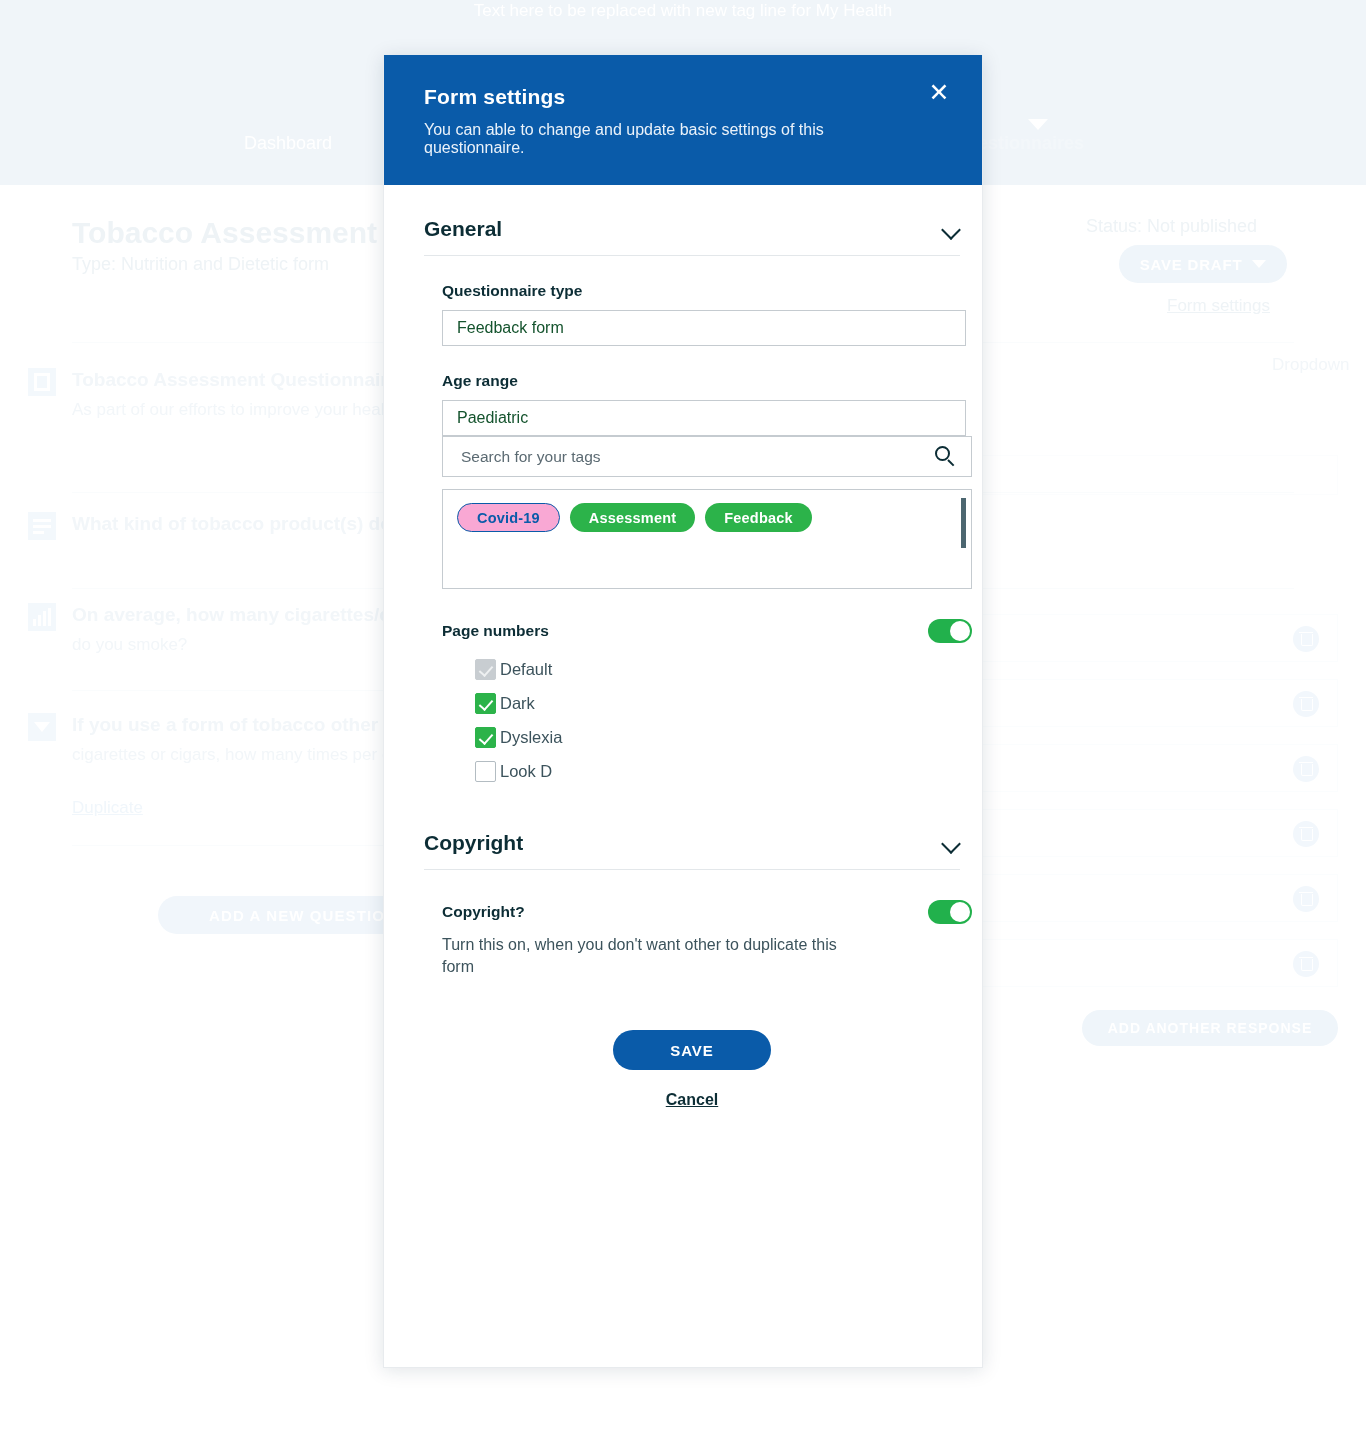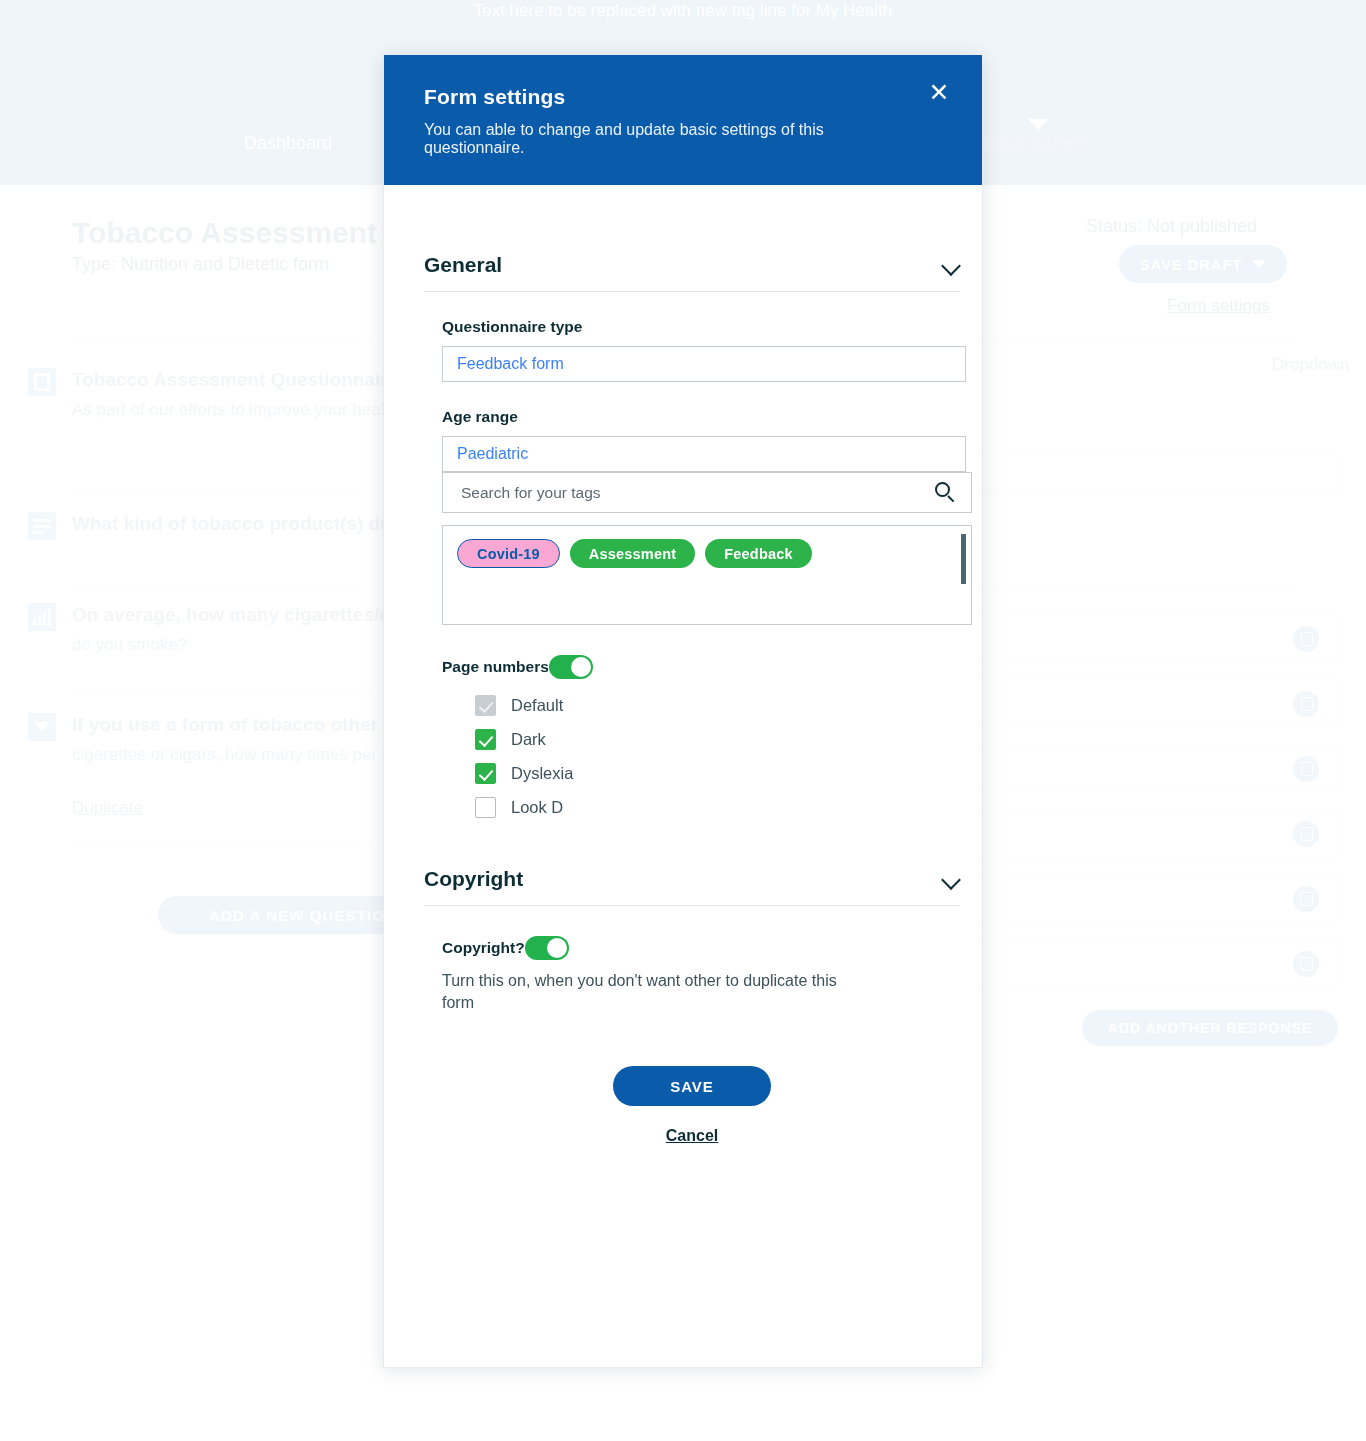--- a/index.html
+++ b/index.html
@@ -161,21 +161,21 @@
     max-width: 470px; margin: 0;
   }
   #modal-close {
     position: absolute; right: 28px; top: 22px;
     width: 30px; height: 30px;
     background: none; border: none; cursor: pointer;
     color: #ffffff; font-size: 25px; line-height: 26px;
     padding: 0; font-family: "Liberation Sans", sans-serif;
   }
 
-  #modal-body { padding: 0 22px 0 40px; margin-top: 36px; }
+  #modal-body { padding: 0 22px 0 40px; }
 
   .section-head {
     display: flex; align-items: center; justify-content: space-between;
     padding-top: 32px;
     border-bottom: 1px solid #e3e7ea;
     padding-bottom: 14px;
     cursor: pointer;
   }
   .section-head h3 {
     margin: 0; font-size: 21px; font-weight: bold; color: #0c2d35;
@@ -191,21 +191,21 @@
   }
 
   .field { padding: 0 0 0 18px; }
   .field-label {
     font-size: 15.5px; font-weight: bold; color: #0c2d35;
     margin: 26px 0 10px 0;
   }
   .text-input {
     width: 524px; height: 36px;
     border: 1px solid #c5cbd0; background: #fff;
-    font-size: 16px; color: #3b82f6;
+    font-size: 16px; color: #14532d;
     padding: 0 14px;
     font-family: "Liberation Sans", sans-serif;
   }
   .search-wrap { position: relative; width: 530px; }
   .search-input {
     width: 530px; height: 41px;
     border: 1px solid #c5cbd0; background: #fff;
     font-size: 15.5px; color: #4a5a62;
     padding: 0 46px 0 18px;
     font-family: "Liberation Sans", sans-serif;
@@ -236,36 +236,36 @@
     font-size: 14.5px; font-weight: bold; letter-spacing: .2px;
   }
   .tag.outline { background: #f9a8d4; border: 1.3px solid #0a5ba9; color: #0a5ba9; }
   .tag.solid { background: #2cb34a; color: #ffffff; }
   .tags-scroll {
     position: absolute; right: 5px; top: 8px;
     width: 5px; height: 50px; background: #4c6670; border-radius: 0;
   }
 
   .toggle-row {
-    display: flex; align-items: center; justify-content: flex-start;
+    display: flex; align-items: center; justify-content: space-between;
     width: 530px; margin-top: 30px;
   }
   .toggle-row .lbl-bold { font-size: 15.5px; font-weight: bold; color: #0c2d35; }
   .toggle-row .lbl-norm { font-size: 16.5px; color: #2e4a53; }
   .switch {
     width: 44px; height: 24px; border-radius: 12px; background: #22b14c;
     position: relative; cursor: pointer; flex: none;
   }
   .switch .knob {
     position: absolute; right: 2px; top: 2px;
     width: 20px; height: 20px; border-radius: 50%; background: #ffffff;
   }
 
   .skins { padding-left: 33px; margin-top: 16px; }
-  .skin-item { display: flex; align-items: center; gap: 15px; margin-bottom: 13px; }
+  .skin-item { display: flex; align-items: center; gap: 4px; margin-bottom: 13px; }
   .cbx {
     width: 21px; height: 21px; flex: none;
     border: 1.5px solid #b3bcc2; background: #ffffff;
     position: relative; border-radius: 2px;
   }
   .cbx.checked { background: #2cb34a; border-color: #2cb34a; }
   .cbx.disabled { background: #c8cdd1; border-color: #c8cdd1; }
   .cbx.checked::after, .cbx.disabled::after {
     content: ""; position: absolute; left: 6px; top: 3px;
     width: 6px; height: 11px;

